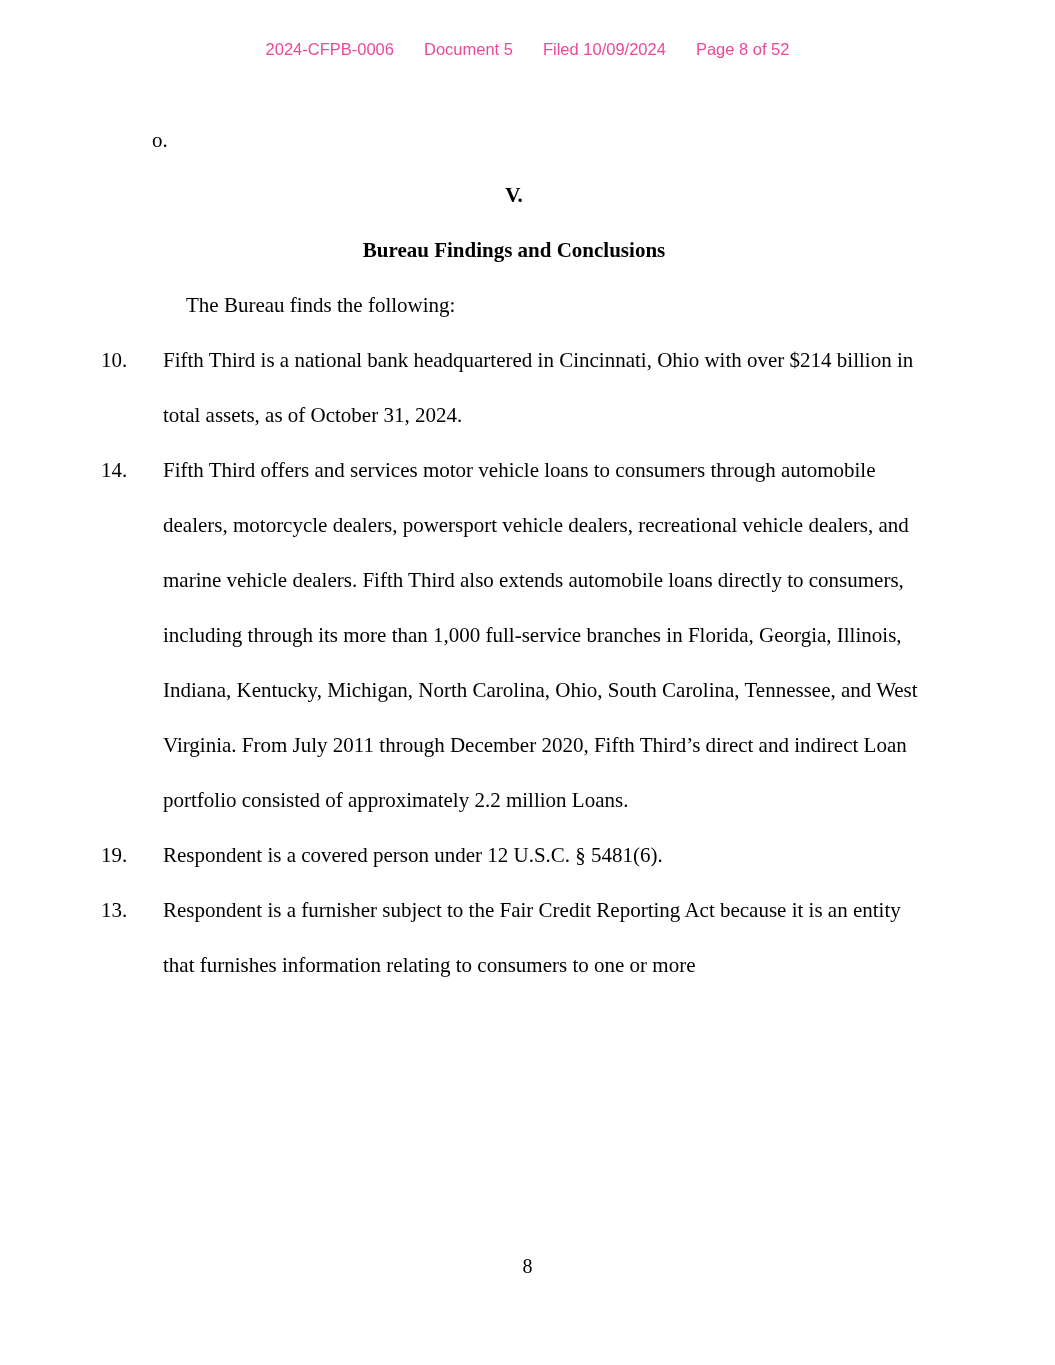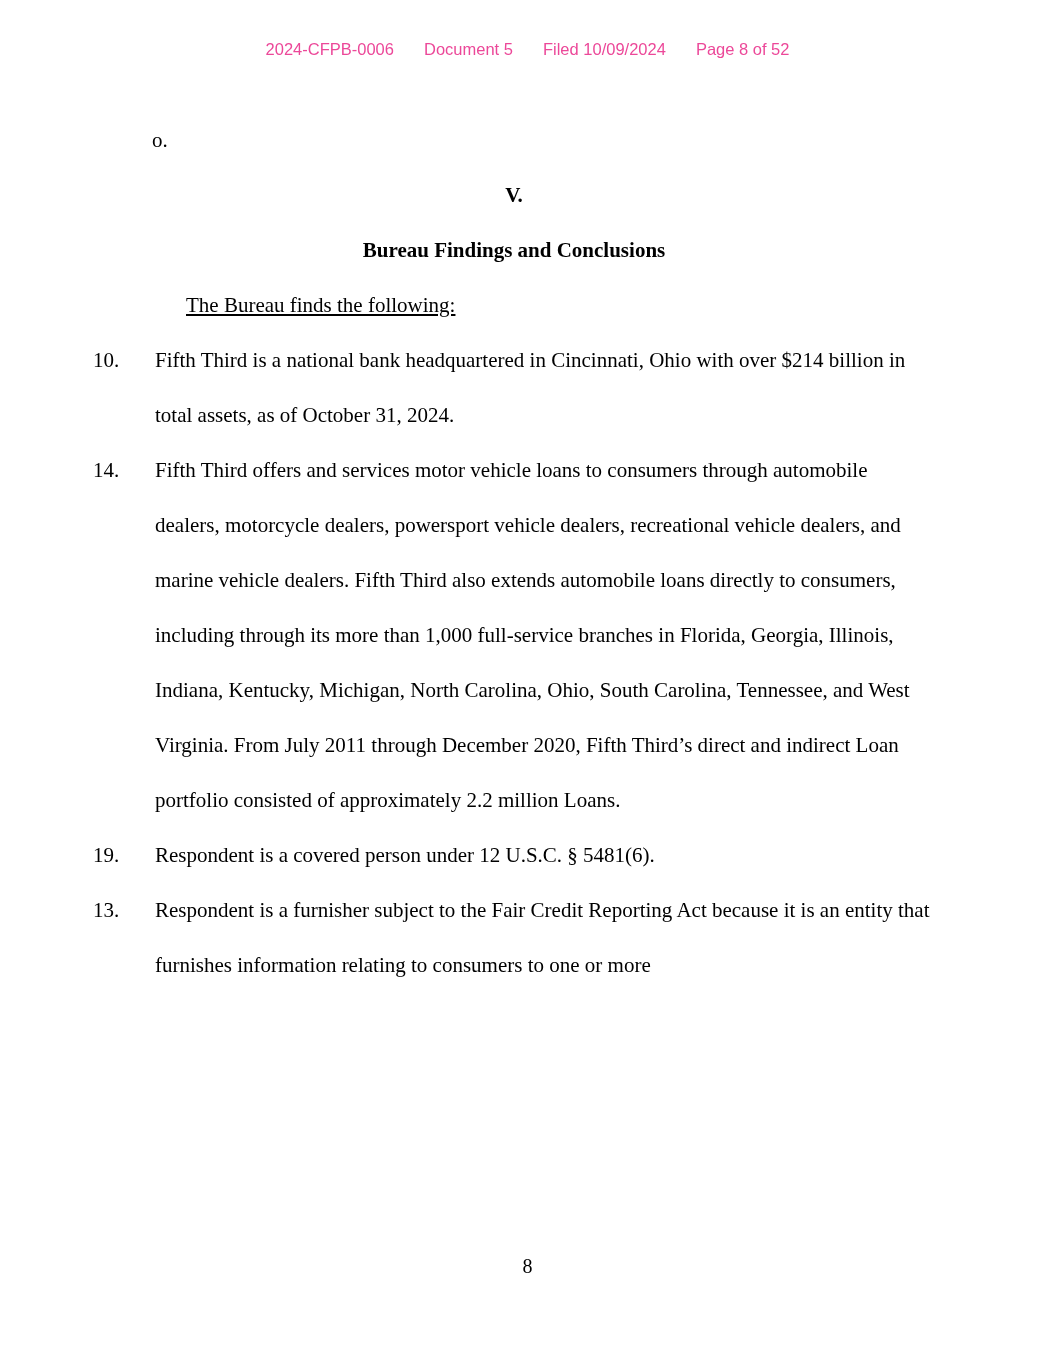--- a/index.html
+++ b/index.html
@@ -50,29 +50,29 @@
   .item-o .item-text {
     flex: 1;
   }
   .section-number,
   .section-title {
     text-align: center;
     font-weight: bold;
   }
   .intro {
     text-indent: 93px;
-    text-decoration: underline;
   }
   .para {
     display: flex;
     align-items: flex-start;
   }
   .para .num {
     flex: none;
     width: 62px;
+    margin-left: 8px;
   }
   .para .ptext {
     flex: 1;
   }
   .page-number {
     position: absolute;
     top: 1255px;
     left: 0;
     right: 0;
     text-align: center;

